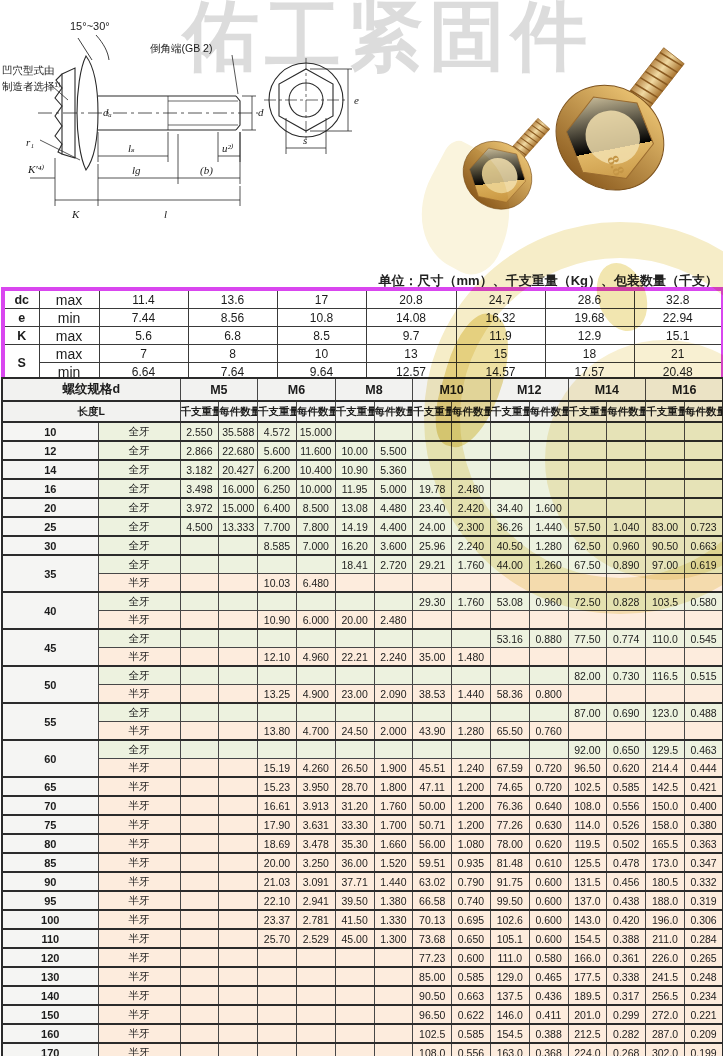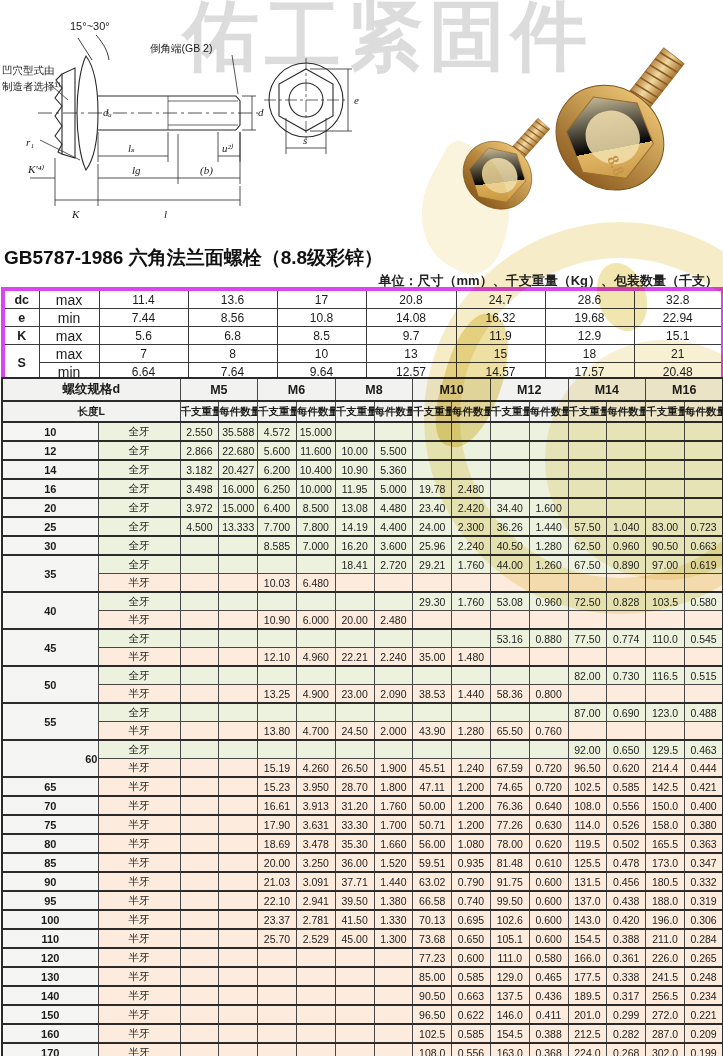--- a/index.html
+++ b/index.html
@@ -165,21 +165,20 @@
           <line x1="-13" y1="-67" x2="13" y2="-70"></line>
         <line x1="-13" y1="-58" x2="13" y2="-61"></line>
           <line x1="-13" y1="-51" x2="13" y2="-54"></line>
       </g>
       <ellipse cx="0" cy="-6" rx="58" ry="52" fill="url(#flangeG)" stroke="#7d521c" stroke-width="1"></ellipse>
       <polygon points="0,-52 40,-29 40,17 0,40 -40,17 -40,-29" fill="url(#headG)" stroke="#9a6b2f" stroke-width="1"></polygon>
       <ellipse cx="3" cy="-8" rx="30" ry="27" fill="#f2dfae" opacity="0.85"></ellipse>
     </g>
   </svg>
 
-  <div id="page-title">GB5787-1986 六角法兰面螺栓（8.8级彩锌）</div>
   <div id="unit-note">单位：尺寸（mm）、千支重量（Kg）、包装数量（千支）</div>
 
   <table id="spec-table">
     <colgroup>
         <col style="width:36px">
         <col style="width:60px">
       <col style="width:89px">
         <col style="width:89px">
         <col style="width:89px">
         <col style="width:90px">
@@ -589,21 +588,21 @@
           <td class="half">43.90</td>
           <td class="half">1.280</td>
           <td class="half">65.50</td>
           <td class="half">0.760</td>
           <td class="half"></td>
           <td class="half"></td>
           <td class="half"></td>
           <td class="half"></td>
         </tr>
         <tr>
-          <td class="len" rowspan="2" style="border-bottom: 2px solid rgb(43, 43, 43); text-align: right;">60</td>
+          <td class="len" rowspan="2" style="border-bottom: 2px solid rgb(43, 43, 43);">60</td>
           <td class="full">全牙</td>
           <td class="full"></td>
           <td class="full"></td>
           <td class="full"></td>
           <td class="full"></td>
           <td class="full"></td>
           <td class="full"></td>
           <td class="full"></td>
           <td class="full"></td>
           <td class="full"></td>

